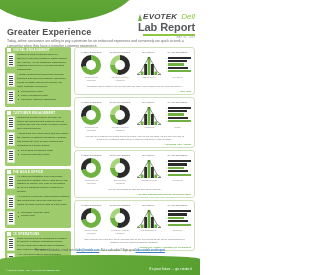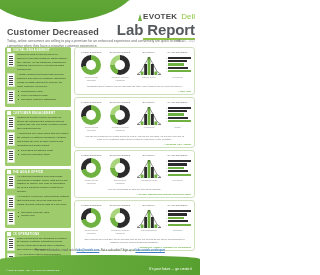--- a/index.html
+++ b/index.html
@@ -17,32 +17,32 @@
     border-radius:0 0 70% 60%/0 0 100% 90%;
   }
   .wave-top2{
     position:absolute;top:-30px;left:-20px;width:166px;height:44px;
     background:#7ab648;opacity:.55;
     border-radius:0 0 72% 64%/0 0 100% 92%;
   }
 
   
   .logo{position:absolute;top:13px;right:5px;text-align:right;line-height:1;}
-  .logo-row{display:flex;align-items:center;justify-content:flex-end;gap:2px;}
+  .logo-row{display:flex;align-items:center;justify-content:flex-end;gap:2px;font-style:italic;}
   .logo-mark{
     width:5px;height:7px;position:relative;flex:0 0 auto;
   }
   .logo-mark:before{
     content:"";position:absolute;left:1.5px;top:0;width:0;height:0;
     border-left:2px solid transparent;border-right:2px solid transparent;
     border-bottom:7px solid #6fb242;
   }
   .logo-evotek{font-size:8px;font-weight:700;color:#4a4a4a;letter-spacing:.2px;}
   .logo-labs{font-size:8px;font-weight:400;color:#8dc63f;margin-left:2px;}
-  .logo-report{font-size:15px;font-weight:700;color:#55595c;margin-top:1px;letter-spacing:-.1px;}
+  .logo-report{font-size:11px;font-weight:700;color:#55595c;margin-top:1px;letter-spacing:-.1px;}
   .logo-date{font-size:2.6px;color:#9aa0a3;margin-top:1.5px;letter-spacing:.2px;}
   .logo-bar{height:1.5px;width:52px;background:#8dc63f;margin-top:1px;margin-left:auto;}
 
   
   .title{
     position:absolute;top:27px;left:7px;font-size:9px;font-weight:600;
     color:#4d4d4d;letter-spacing:.1px;
   }
   .intro{
     position:absolute;top:39px;left:7px;width:186px;font-size:3.4px;
@@ -161,21 +161,21 @@
     <div class="logo-row">
       <span class="logo-mark"></span>
       <span class="logo-evotek">EVOTEK</span>
       <span class="logo-labs">Dell</span>
     </div>
     <div class="logo-report">Lab Report</div>
     <div class="logo-bar"></div>
     <div class="logo-date">MAY 31, 2023</div>
   </div>
 
-  <div class="title">Customer Decreased</div>
+  <div class="title">Greater Experience</div>
   <div class="intro">Today, online consumers are willing to pay a premium for an enhanced experience and conversely are quick to seek a competitor when they have a negative customer experience.</div>
 
   <div class="body-wrap">
     <div class="columns">
 
       <div class="col-left">
 
         <div class="panel">
           <div class="panel-head">
             <span class="panel-chip"></span>

